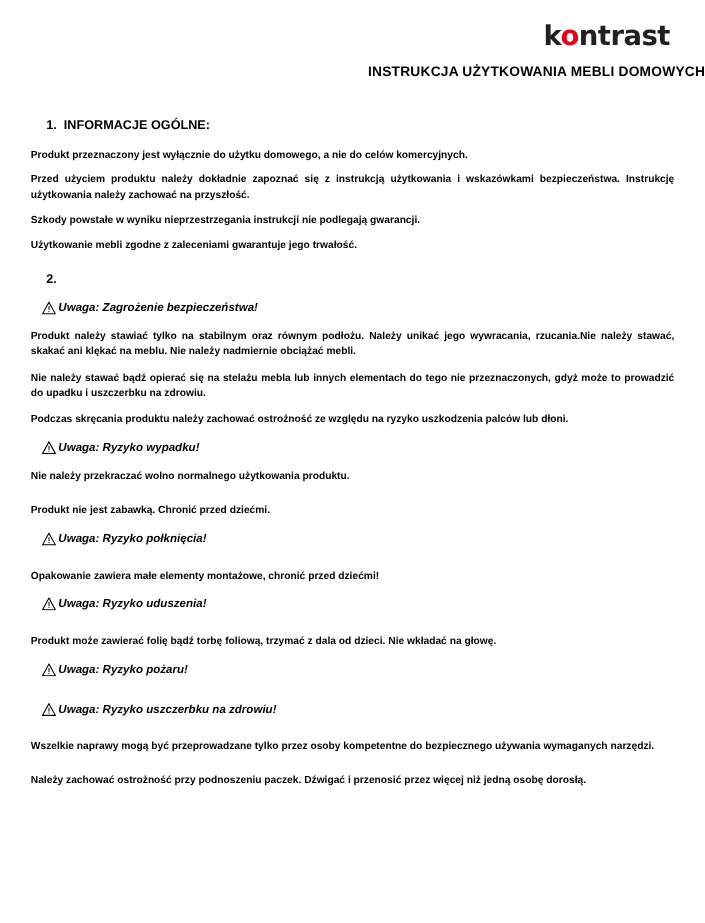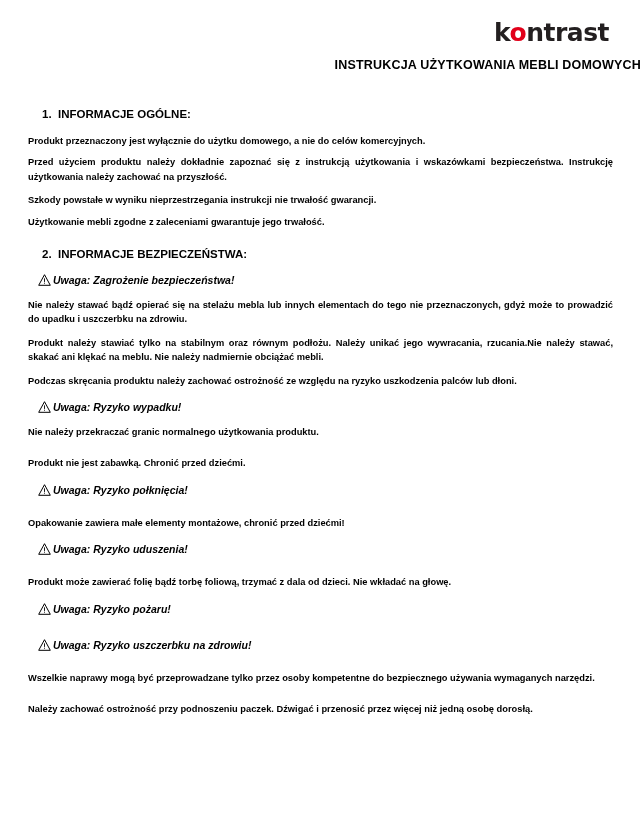--- a/index.html
+++ b/index.html
@@ -114,57 +114,56 @@
 
   <div class="content">
 
     <div class="section-head">
       <span class="num">1.</span>
       <span class="txt">INFORMACJE OGÓLNE:</span>
     </div>
 
     <p class="para tight">Produkt przeznaczony jest wyłącznie do użytku domowego, a nie do celów komercyjnych.</p>
     <p class="para">Przed użyciem produktu należy dokładnie zapoznać się z instrukcją użytkowania i wskazówkami bezpieczeństwa. Instrukcję użytkowania należy zachować na przyszłość.</p>
-    <p class="para tight">Szkody powstałe w wyniku nieprzestrzegania instrukcji  nie trwałość gwarancji.</p>
+    <p class="para tight">Szkody powstałe w wyniku nieprzestrzegania instrukcji  nie podlegają gwarancji.</p>
     <p class="para tight">Użytkowanie mebli zgodne z zaleceniami gwarantuje jego trwałość.</p>
 
     <div class="spacer-12"></div>
 
     <div class="section-head">
       <span class="num">2.</span>
-      <span class="txt">INFORMACJE BEZPIECZEŃSTWA:</span>
     </div>
 
     <div class="warn">
       <span class="tri">
         <svg width="13" height="12" viewBox="0 0 13 12">
             <polygon points="6.5,0.7 12.3,11.3 0.7,11.3" fill="none" stroke="#000" stroke-width="1"></polygon>
             <rect x="6.1" y="4.3" width="0.9" height="3.6" fill="#000"></rect>
             <rect x="6.1" y="8.7" width="0.9" height="1" fill="#000"></rect>
           </svg>
       </span>
       <span class="wtext">Uwaga: Zagrożenie bezpieczeństwa!</span>
     </div>
+    <p class="para">Produkt należy stawiać tylko na stabilnym oraz równym podłożu. Należy unikać jego wywracania, rzucania.Nie należy stawać, skakać ani klękać na meblu. Nie należy nadmiernie obciążać mebli.</p>
     <p class="para">Nie należy stawać bądź opierać się na stelażu mebla lub innych elementach do tego nie przeznaczonych, gdyż może to prowadzić do upadku i uszczerbku na zdrowiu.</p>
-    <p class="para">Produkt należy stawiać tylko na stabilnym oraz równym podłożu. Należy unikać jego wywracania, rzucania.Nie należy stawać, skakać ani klękać na meblu. Nie należy nadmiernie obciążać mebli.</p>
     <p class="para">Podczas skręcania produktu należy zachować ostrożność ze względu na ryzyko uszkodzenia palców lub dłoni.</p>
 
     <div class="spacer-4"></div>
 
     <div class="warn">
       <span class="tri">
         <svg width="13" height="12" viewBox="0 0 13 12">
             <polygon points="6.5,0.7 12.3,11.3 0.7,11.3" fill="none" stroke="#000" stroke-width="1"></polygon>
             <rect x="6.1" y="4.3" width="0.9" height="3.6" fill="#000"></rect>
             <rect x="6.1" y="8.7" width="0.9" height="1" fill="#000"></rect>
           </svg>
       </span>
       <span class="wtext">Uwaga: Ryzyko wypadku!</span>
     </div>
-    <p class="para">Nie należy przekraczać granic normalnego użytkowania produktu.</p>
+    <p class="para">Nie należy przekraczać wolno normalnego użytkowania produktu.</p>
     <div class="spacer-8"></div>
     <p class="para">Produkt nie jest zabawką. Chronić przed dziećmi.</p>
 
     <div class="spacer-4"></div>
 
     <div class="warn">
       <span class="tri">
         <svg width="13" height="12" viewBox="0 0 13 12">
             <polygon points="6.5,0.7 12.3,11.3 0.7,11.3" fill="none" stroke="#000" stroke-width="1"></polygon>
             <rect x="6.1" y="4.3" width="0.9" height="3.6" fill="#000"></rect>

